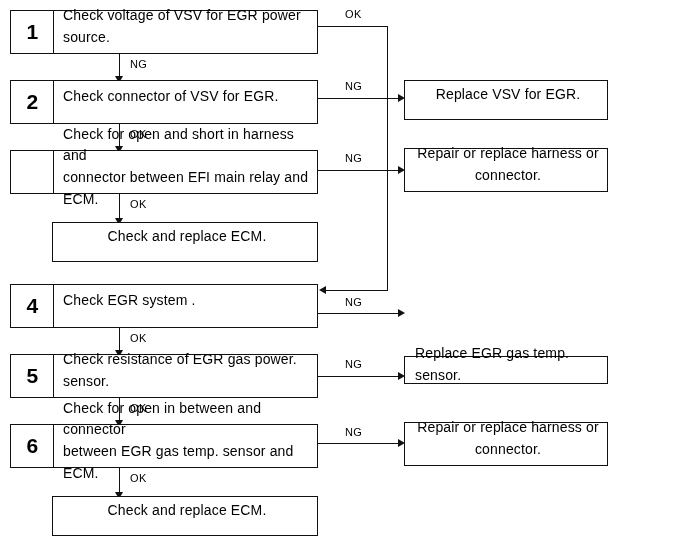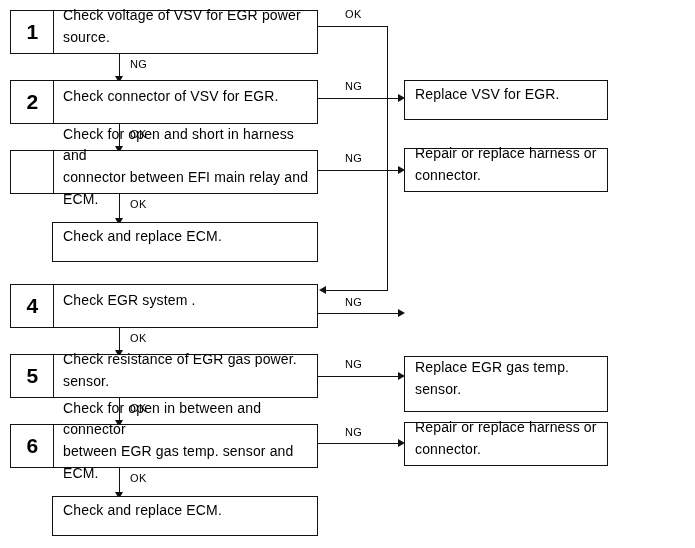--- a/index.html
+++ b/index.html
@@ -48,21 +48,21 @@
     right: 6px;
     display: flex;
     flex-direction: column;
     justify-content: center;
     font-size: 14px;
     color: #000000;
     line-height: 1.55;
     letter-spacing: 0.15px;
   }
   .boxtext.withnum { left: 52px; }
-  .boxtext.nonum   { left: 10px; }
+  .boxtext.nonum   { left: 10px; align-items: center; }
 
   
   .hline, .vline {
     position: absolute;
     background: #111111;
   }
   .hline { height: 1.3px; }
   .vline { width: 1.3px; }
 
   .arrow {
@@ -212,21 +212,21 @@
   </div>
 
   <div class="box" style="left:404px; top:148px; width:204px; height:44px;">
     <div class="boxtext nonum">
       <span>Repair or replace harness or</span>
       <span>connector.</span>
     </div>
   </div>
 
 
-  <div class="box" style="left:404px; top:356px; width:204px; height:56px;">
+  <div class="box" style="left:404px; top:356px; width:204px; height:28px;">
     <div class="boxtext nonum">
       <span>Replace EGR gas temp. sensor.</span>
     </div>
   </div>
 
   <div class="box" style="left:404px; top:422px; width:204px; height:44px;">
     <div class="boxtext nonum">
       <span>Repair or replace harness or</span>
       <span>connector.</span>
     </div>

